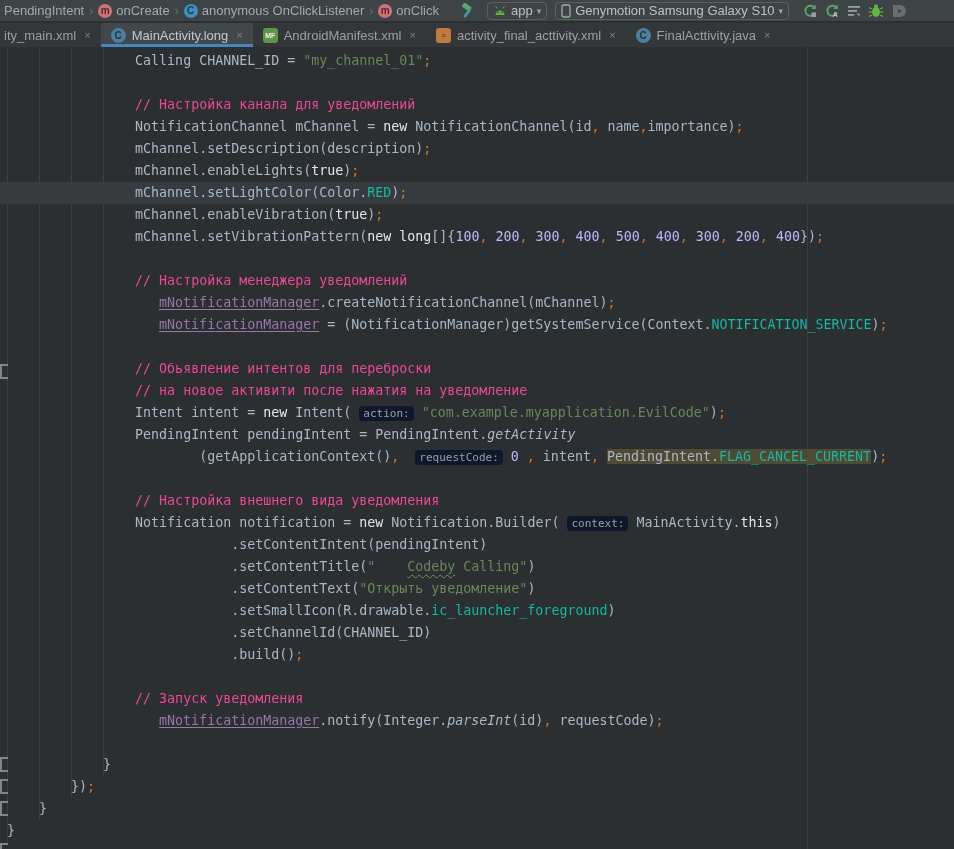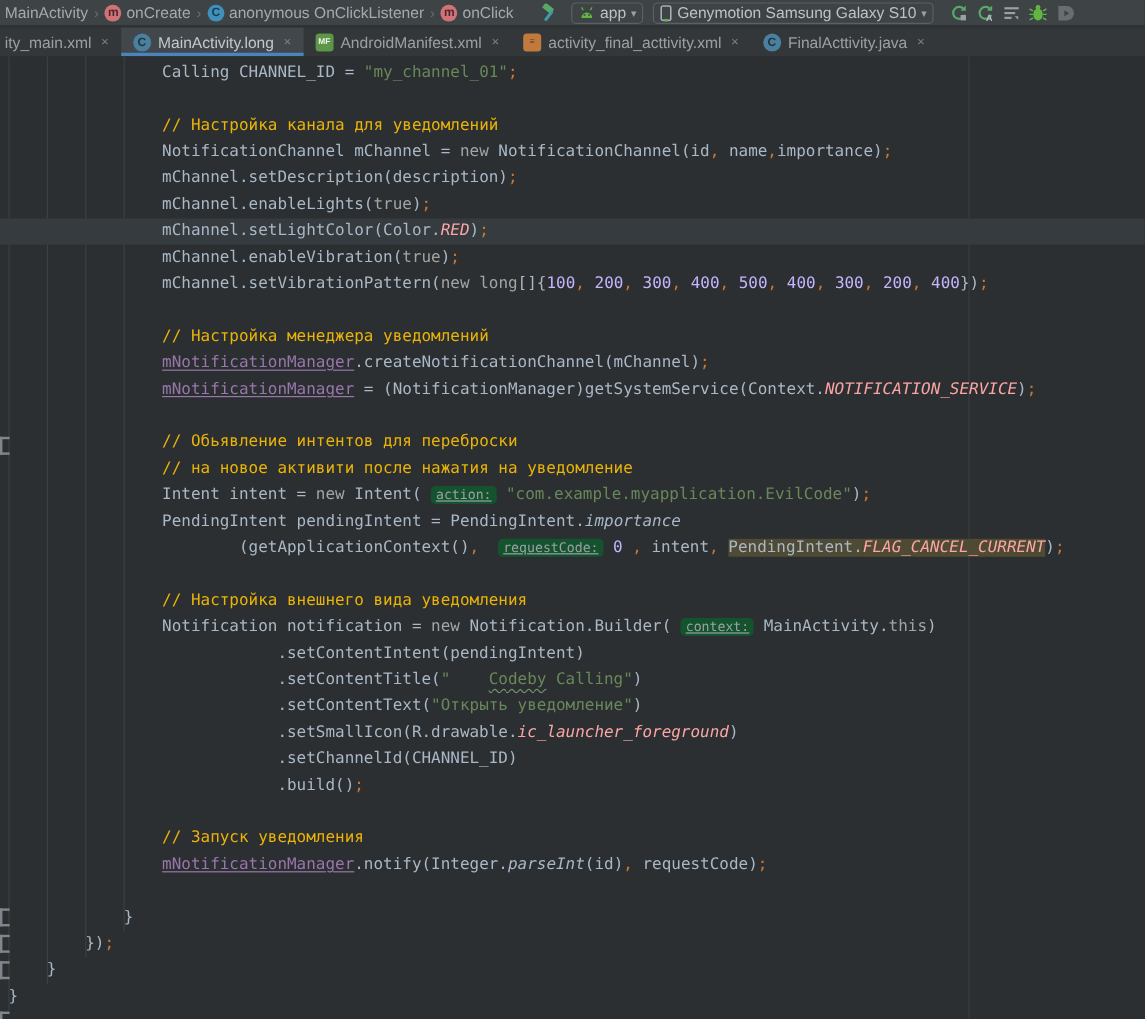--- a/index.html
+++ b/index.html
@@ -42,43 +42,43 @@
             background:#2b2f31; }
   .vguide { position:absolute; width:1px; background:#3a4043; z-index:0; }
   #margin-line { position:absolute; left:807px; top:0; width:1px; height:802px;
                  background:#383e41; z-index:0; }
   #code { position:relative; padding-top:3px;
           font-family:"DejaVu Sans Mono", monospace; font-size:13.3px; }
   .code-line { position:relative; z-index:1; height:22px; line-height:22px;
                white-space:pre; padding-left:7px; }
   .code-line.caret-row { background:#353b3e; }
   .p  { color:#a9b7c6; }
-  .k  { color:#a3a3a3; }
+  .k  { color:#e5e5e5; }
   .s  { color:#6a8759; }
   .st { color:#6a8759; text-decoration:underline wavy #71936b 1px; text-underline-offset:3px;margin-left:32px; }
   .n  { color:#c4b5fd; }
-  .c  { color:#eab308;margin-top:48px; }
+  .c  { color:#ec4899;margin-top:48px; }
   .o  { color:#cc7832; }
-  .f  { color:#9876aa; text-decoration:underline; text-underline-offset:2px; }
-  .sc { color:#fca5a5; font-style:italic; }
+  .f  { color:#9876aa; text-decoration:underline; text-underline-offset:2px;margin-left:24px; }
+  .sc { color:#14b8a6; }
   .sm { color:#a9b7c6; font-style:italic; }
-  .h  { background:#14532d; color:#9aa1a6; border-radius:4px; font-size:11px;
-        padding:1px 4px;text-decoration:underline; }
+  .h  { background:#0f172a; color:#9aa1a6; border-radius:4px; font-size:11px;
+        padding:1px 4px; }
   .sel { background:#4e4a33; }
   .fold-marker { position:absolute; left:0; width:8px; height:15px; z-index:2;
                  border-left:2px solid #8f969b; border-top:2px solid #8f969b;
                  border-bottom:2px solid #8f969b; opacity:.85; }
   svg { display:block; }
 </style>
 </head>
 <body>
 
 <div id="toolbar">
   <div class="crumb" style="padding-left:4px;">
-    <span>MainActivity</span>
+    <span>PendingIntent</span>
   </div>
   <span class="crumb-sep">›</span>
   <div class="crumb">
     <span class="mini-icon icon-method">m</span>
     <span>onCreate</span>
   </div>
   <span class="crumb-sep">›</span>
   <div class="crumb">
     <span class="mini-icon icon-class">C</span>
     <span>anonymous OnClickListener</span>
@@ -206,21 +206,21 @@
       <div class="code-line"><span class="p">                </span><span class="p">mChannel.enableVibration(</span><span class="k">true</span><span class="p">)</span><span class="o">;</span></div>
       <div class="code-line"><span class="p">                </span><span class="p">mChannel.setVibrationPattern(</span><span class="k">new</span><span class="p"> </span><span class="k">long</span><span class="p">[]{</span><span class="n">100</span><span class="o">,</span><span class="p"> </span><span class="n">200</span><span class="o">,</span><span class="p"> </span><span class="n">300</span><span class="o">,</span><span class="p"> </span><span class="n">400</span><span class="o">,</span><span class="p"> </span><span class="n">500</span><span class="o">,</span><span class="p"> </span><span class="n">400</span><span class="o">,</span><span class="p"> </span><span class="n">300</span><span class="o">,</span><span class="p"> </span><span class="n">200</span><span class="o">,</span><span class="p"> </span><span class="n">400</span><span class="p">})</span><span class="o">;</span></div>
       <div class="code-line"><span class="p"></span></div>
       <div class="code-line"><span class="p">                </span><span class="c">// Настройка менеджера уведомлений</span></div>
       <div class="code-line"><span class="p">                </span><span class="f">mNotificationManager</span><span class="p">.createNotificationChannel(mChannel)</span><span class="o">;</span></div>
       <div class="code-line"><span class="p">                </span><span class="f">mNotificationManager</span><span class="p"> = (NotificationManager)getSystemService(Context.</span><span class="sc">NOTIFICATION_SERVICE</span><span class="p">)</span><span class="o">;</span></div>
       <div class="code-line"><span class="p"></span></div>
       <div class="code-line"><span class="p">                </span><span class="c">// Обьявление интентов для переброски</span></div>
       <div class="code-line"><span class="p">                </span><span class="c">// на новое активити после нажатия на уведомление</span></div>
       <div class="code-line"><span class="p">                </span><span class="p">Intent intent = </span><span class="k">new</span><span class="p"> Intent( </span><span class="h">action:</span><span class="p"> </span><span class="s">"com.example.myapplication.EvilCode"</span><span class="p">)</span><span class="o">;</span></div>
-      <div class="code-line"><span class="p">                </span><span class="p">PendingIntent pendingIntent = PendingIntent.</span><span class="sm">importance</span></div>
+      <div class="code-line"><span class="p">                </span><span class="p">PendingIntent pendingIntent = PendingIntent.</span><span class="sm">getActivity</span></div>
       <div class="code-line"><span class="p">                        </span><span class="p">(getApplicationContext()</span><span class="o">,</span><span class="p">  </span><span class="h">requestCode:</span><span class="p"> </span><span class="n">0</span><span class="p"> </span><span class="o">,</span><span class="p"> intent</span><span class="o">,</span><span class="p"> </span><span class="p sel">PendingIntent.</span><span class="sc sel">FLAG_CANCEL_CURRENT</span><span class="p">)</span><span class="o">;</span></div>
       <div class="code-line"><span class="p"></span></div>
       <div class="code-line"><span class="p">                </span><span class="c">// Настройка внешнего вида уведомления</span></div>
       <div class="code-line"><span class="p">                </span><span class="p">Notification notification = </span><span class="k">new</span><span class="p"> Notification.Builder( </span><span class="h">context:</span><span class="p"> MainActivity.</span><span class="k">this</span><span class="p">)</span></div>
       <div class="code-line"><span class="p">                            </span><span class="p">.setContentIntent(pendingIntent)</span></div>
       <div class="code-line"><span class="p">                            </span><span class="p">.setContentTitle(</span><span class="s">"</span><span class="st">Codeby</span><span class="s"> Calling"</span><span class="p">)</span></div>
       <div class="code-line"><span class="p">                            </span><span class="p">.setContentText(</span><span class="s">"Открыть уведомление"</span><span class="p">)</span></div>
       <div class="code-line"><span class="p">                            </span><span class="p">.setSmallIcon(R.drawable.</span><span class="sc">ic_launcher_foreground</span><span class="p">)</span></div>
       <div class="code-line"><span class="p">                            </span><span class="p">.setChannelId(CHANNEL_ID)</span></div>
       <div class="code-line"><span class="p">                            </span><span class="p">.build()</span><span class="o">;</span></div>

